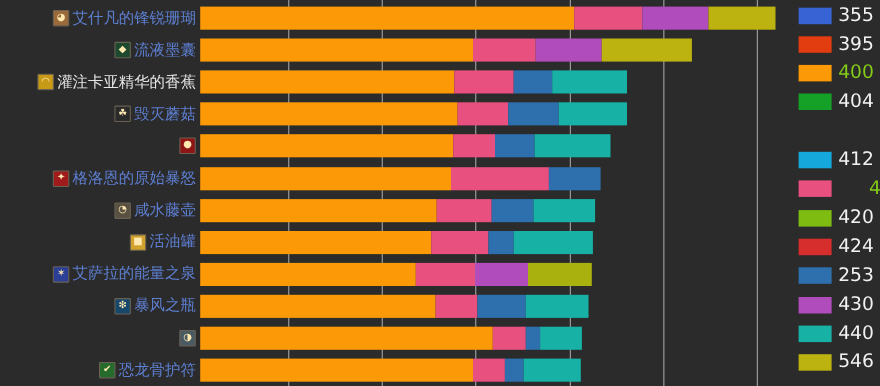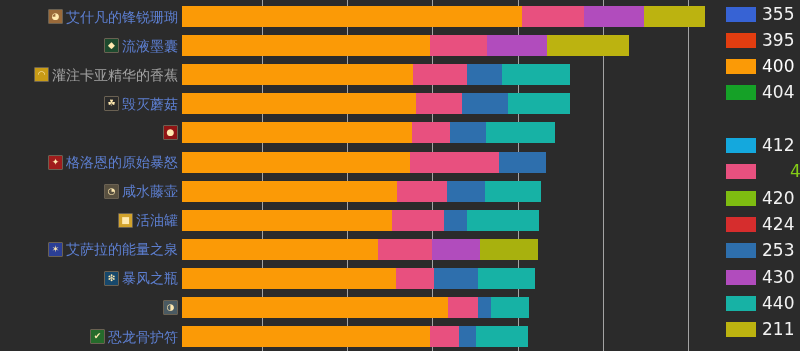--- a/index.html
+++ b/index.html
@@ -156,21 +156,21 @@
             <span class="glyph">◆</span>
           </div>
           <span class="row-label" style="color: rgb(93, 127, 209);">流液墨囊</span>
         </div>
       </div>
       <div class="row" style="top: 64.2px; height: 21px;">
         <div class="label-cell" style="height: 21px;">
           <div class="row-icon" style="background: rgb(200, 155, 22);">
             <span class="glyph">◠</span>
           </div>
-          <span class="row-label" style="color: #a3a3a3;">灌注卡亚精华的香蕉</span>
+          <span class="row-label" style="color: #e5e5e5;">灌注卡亚精华的香蕉</span>
         </div>
       </div>
       <div class="row" style="top: 93.3px; height: 21px;">
         <div class="label-cell" style="height: 21px;">
           <div class="row-icon" style="background: rgb(42, 42, 42);">
             <span class="glyph">☘</span>
           </div>
           <span class="row-label" style="color: rgb(93, 127, 209);">毁灭蘑菇</span>
         </div>
       </div>
@@ -324,21 +324,21 @@
       <div class="legend-item" style="top: 3px;">
         <div class="swatch" style="background: rgb(55, 99, 212);"></div>
         <span class="legend-label" style="color: rgb(242, 242, 242);">355</span>
       </div>
       <div class="legend-item" style="top: 29.3px;">
         <div class="swatch" style="background: rgb(226, 61, 16);"></div>
         <span class="legend-label" style="color: rgb(242, 242, 242);">395</span>
       </div>
       <div class="legend-item" style="top: 55.6px;">
         <div class="swatch" style="background: rgb(251, 154, 6);"></div>
-        <span class="legend-label" style="color: #ffffff;">400</span>
+        <span class="legend-label" style="color: #84cc16;">400</span>
       </div>
       <div class="legend-item" style="top: 81.9px;">
         <div class="swatch" style="background: rgb(21, 161, 39);"></div>
         <span class="legend-label" style="color: rgb(242, 242, 242);">404</span>
       </div>
       <div class="legend-item" style="top: 134.5px;">
         <div class="swatch" style="background: rgb(20, 168, 221);"></div>
         <span class="legend-label" style="color: rgb(242, 242, 242);">412</span>
       </div>
       <div class="legend-item" style="top: 160.8px;">
@@ -360,17 +360,17 @@
       <div class="legend-item" style="top: 266px;">
         <div class="swatch" style="background: rgb(177, 76, 189);"></div>
         <span class="legend-label" style="color: rgb(242, 242, 242);">430</span>
       </div>
       <div class="legend-item" style="top: 292.3px;">
         <div class="swatch" style="background: rgb(23, 178, 165);"></div>
         <span class="legend-label" style="color: rgb(242, 242, 242);">440</span>
       </div>
       <div class="legend-item" style="top: 318.6px;">
         <div class="swatch" style="background: rgb(188, 179, 16);"></div>
-        <span class="legend-label" style="color: rgb(242, 242, 242);">211</span>
+        <span class="legend-label" style="color: rgb(242, 242, 242);">546</span>
       </div>
     </div>
 
 </div>
 
 </body></html>

